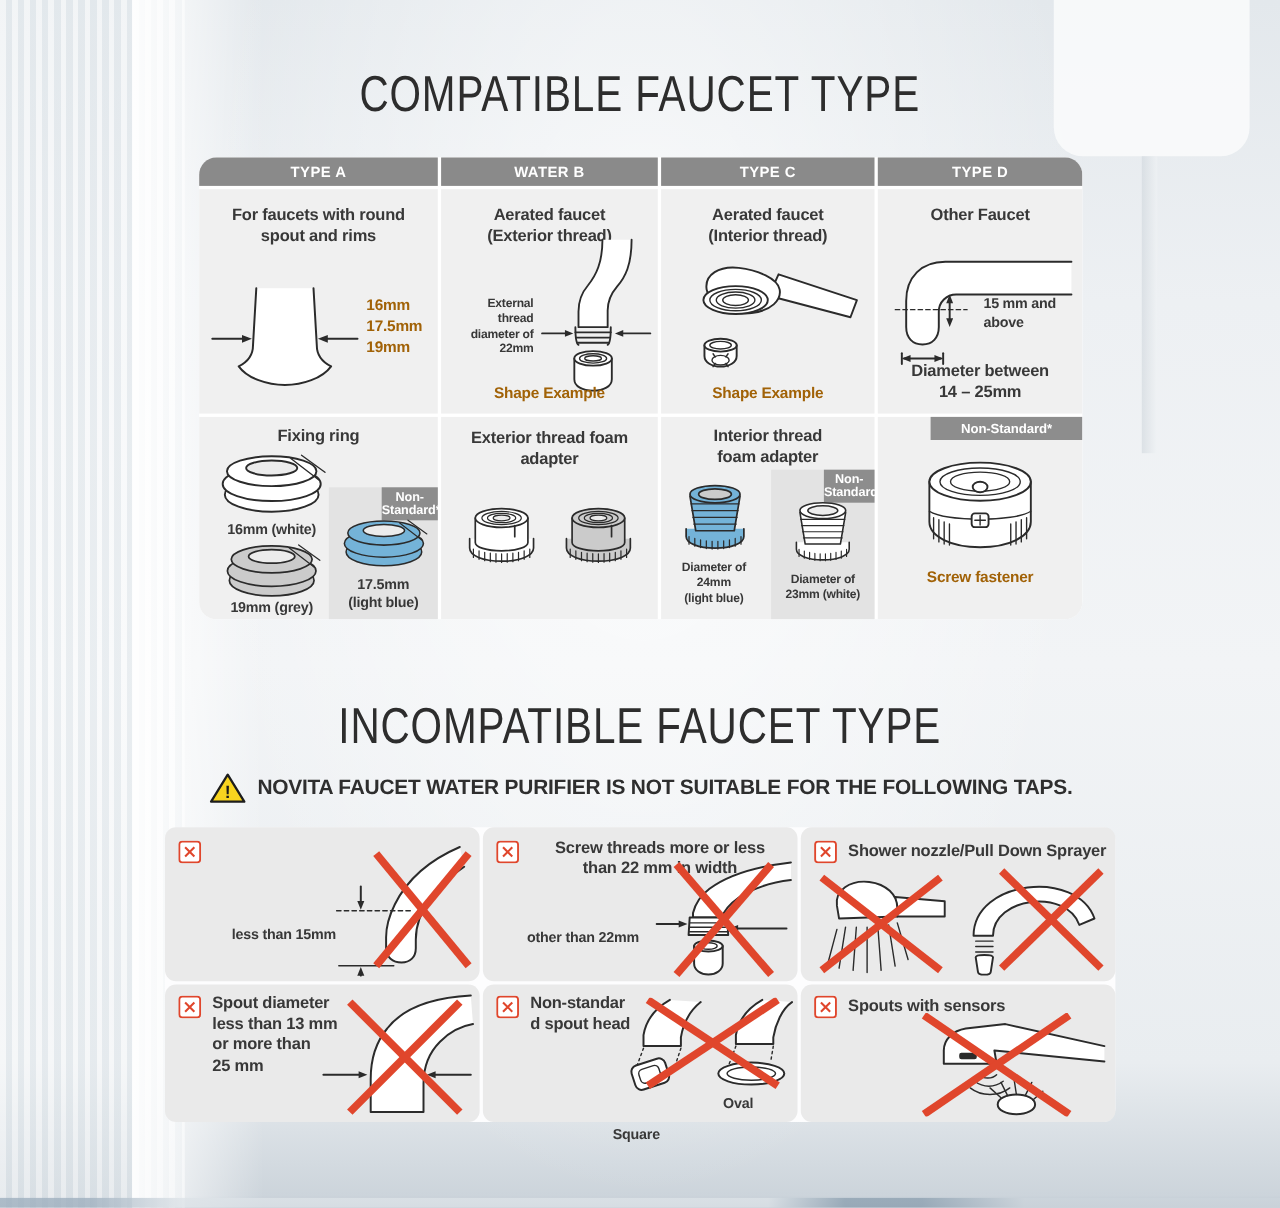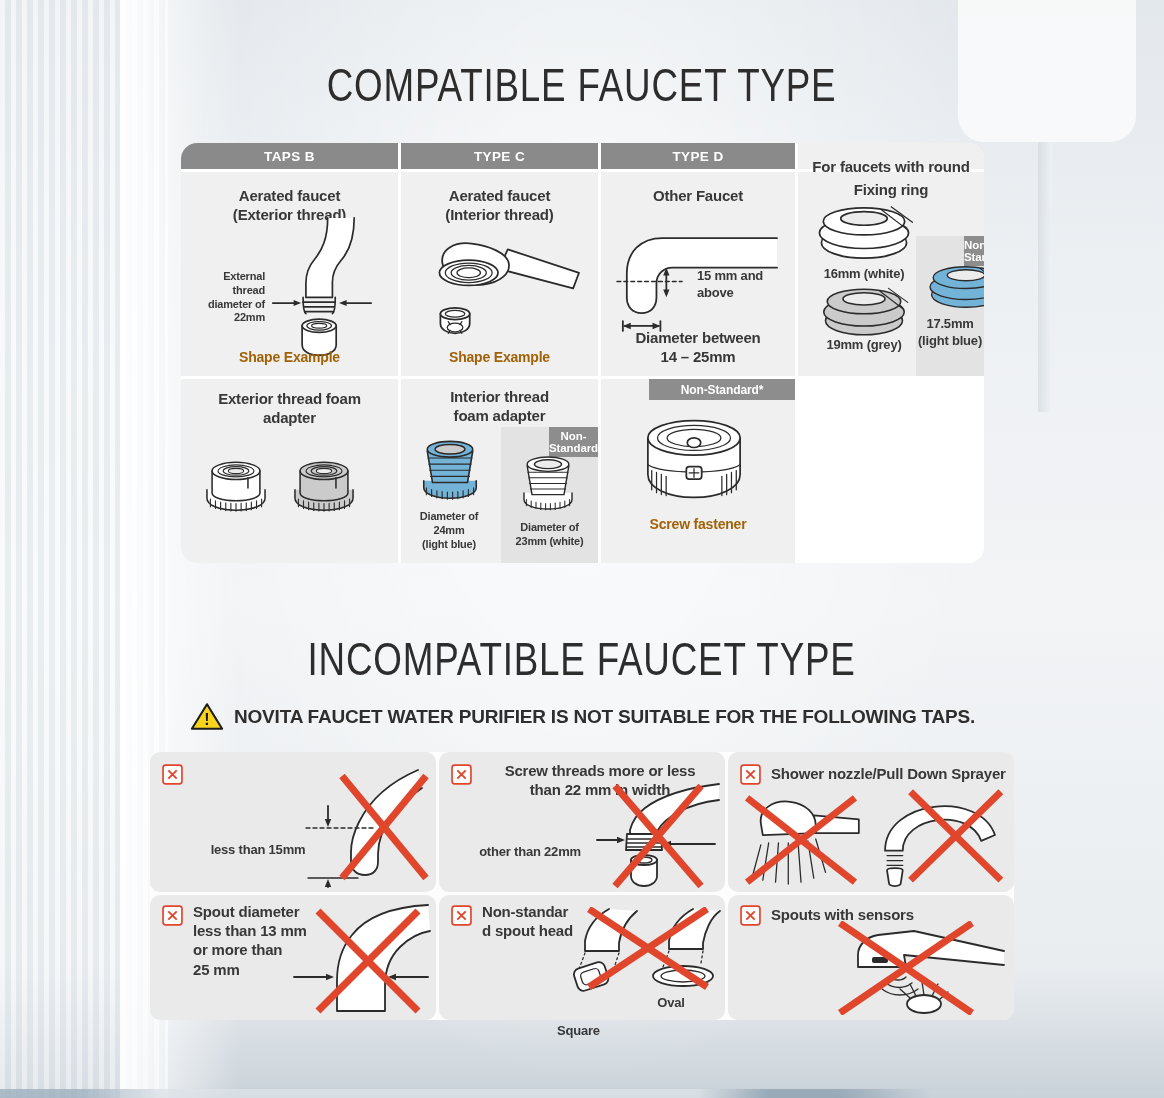--- a/index.html
+++ b/index.html
@@ -62,21 +62,22 @@
   <div class="abs lampshade"></div>
   <div class="abs lamppole"></div>
   <div class="abs floorline"></div>
 
   <div class="abs title" style="left:150px;top:58px;width:864px;">
     <span class="cond">COMPATIBLE FAUCET TYPE</span>
   </div>
 
   <div class="abs table" style="left:181px;top:143px;width:803px;height:420px;">
 
-    <div class="hdr">TAPS B</div>
+    <div class="hdr">TYPE A</div>
+    <div class="hdr">WATER B</div>
     <div class="hdr">TYPE C</div>
     <div class="hdr">TYPE D</div>
 
     <div class="cell">
       <div class="abs b15 pre" style="left:0;top:14px;width:100%;">For faucets with round
 spout and rims</div>
       <svg class="abs art" style="left:8px;top:86px;" width="140" height="100" viewBox="0 0 140 100">
         <path class="fw" d="M44,4 L41,56 C41,66 34,72 28,75 C36,86 54,92 70,92 C86,92 104,86 112,75 C106,72 99,66 99,56 L96,4"></path>
         <line x1="4" y1="50" x2="36" y2="50"></line>
           <polygon class="ink" points="40,50 31,46.5 31,53.5"></polygon>

